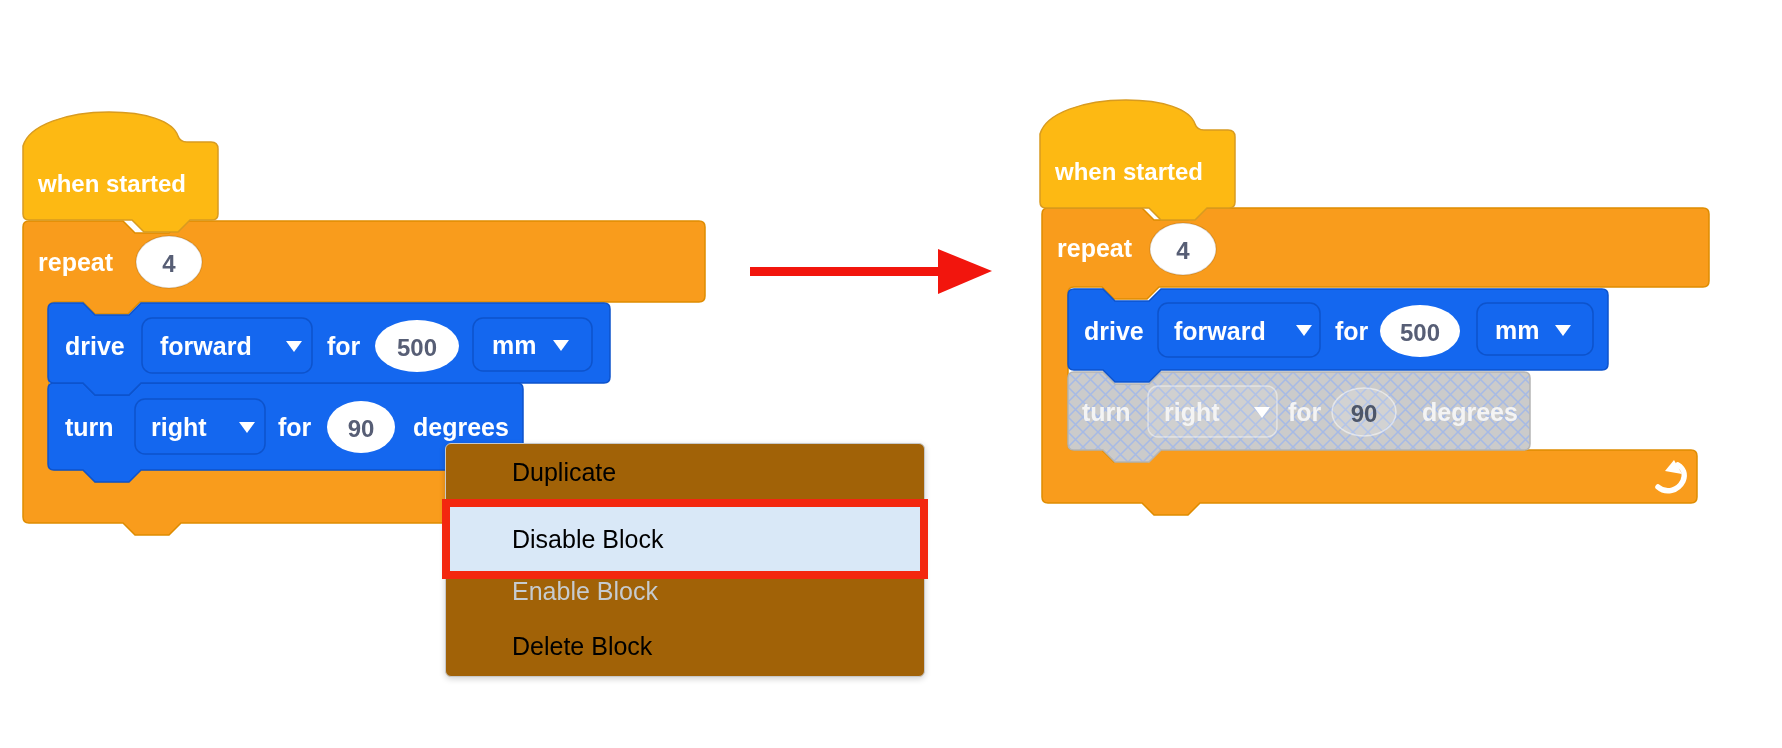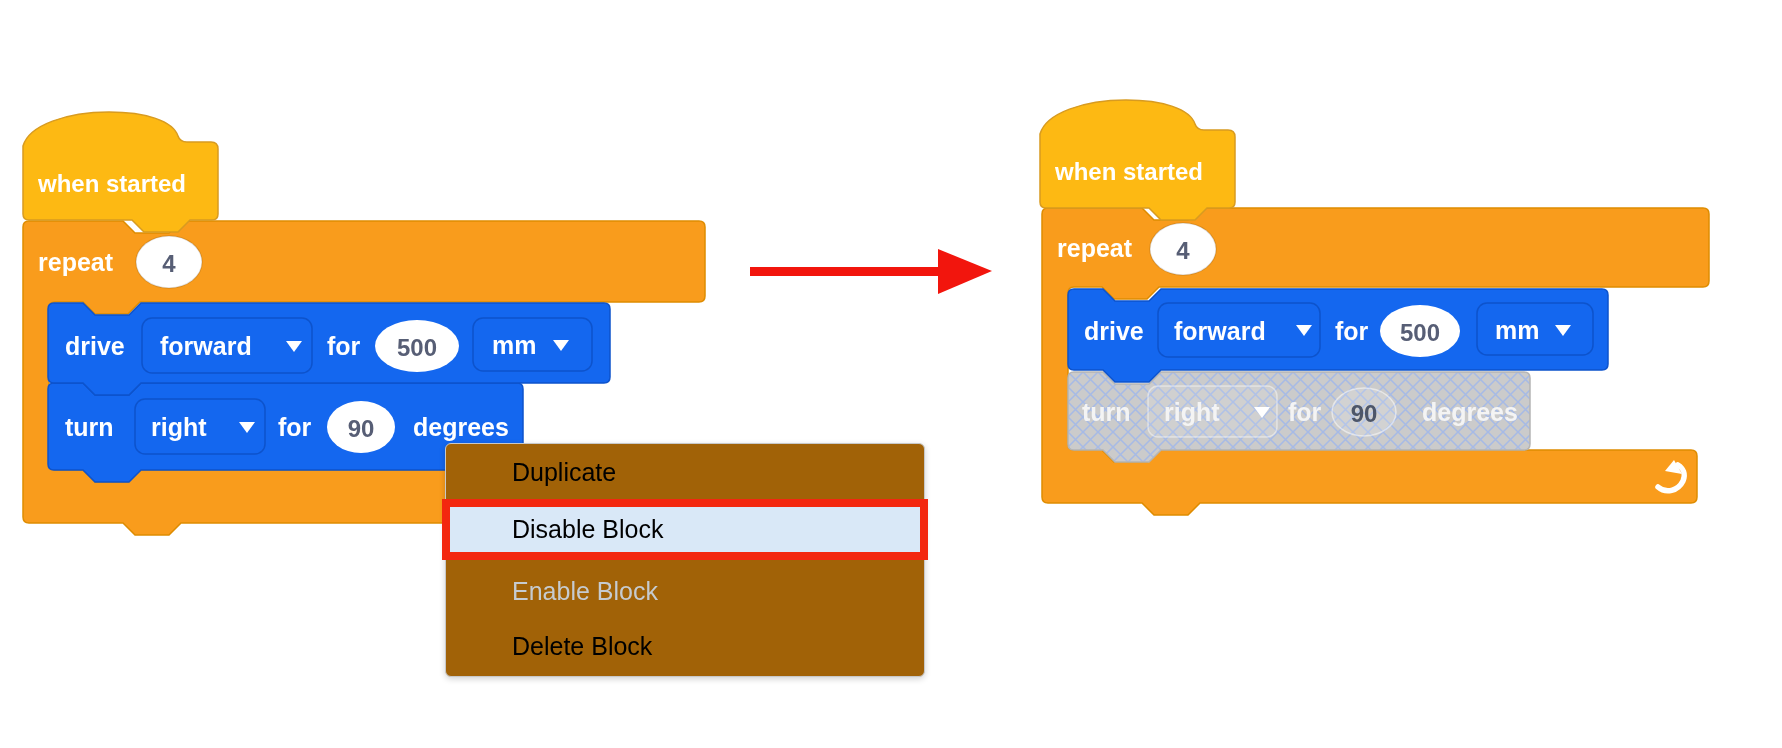--- a/index.html
+++ b/index.html
@@ -13,21 +13,21 @@
   .dd-label{font-size:25px;font-weight:700;fill:#ffffff;}
   .dim-label{font-size:25px;font-weight:700;fill:#F4F4F4;}
 
   .menu{position:absolute;left:445px;top:443px;width:478px;height:232px;background:#a16207;
         border:1px solid #C8C8C8;border-radius:6px;box-shadow:0 2px 6px rgba(0,0,0,0.18);z-index:10;}
   .menu-item{position:absolute;left:0;right:0;display:flex;align-items:center;
              padding-left:66px;font-size:25px;color:#000;cursor:default;}
   .menu-item.first{top:0;height:56px;}
   .menu-item.third{top:120px;height:55px;color:#C6CBD0;}
   .menu-item.fourth{top:175px;height:55px;}
-  .menu-item-highlight{position:absolute;left:-4px;right:-4px;top:55px;height:61px;
+  .menu-item-highlight{position:absolute;left:-4px;right:-4px;top:55px;height:80px;
              box-sizing:border-box;background:#D9E8F7;border:8px solid #F3270F;
              display:flex;align-items:center;padding-left:62px;font-size:25px;color:#000;}
 </style>
 </head>
 <body>
 
 <div id="canvas">
 
 <svg width="1782" height="748" viewBox="0 0 1782 748">
   <defs>

